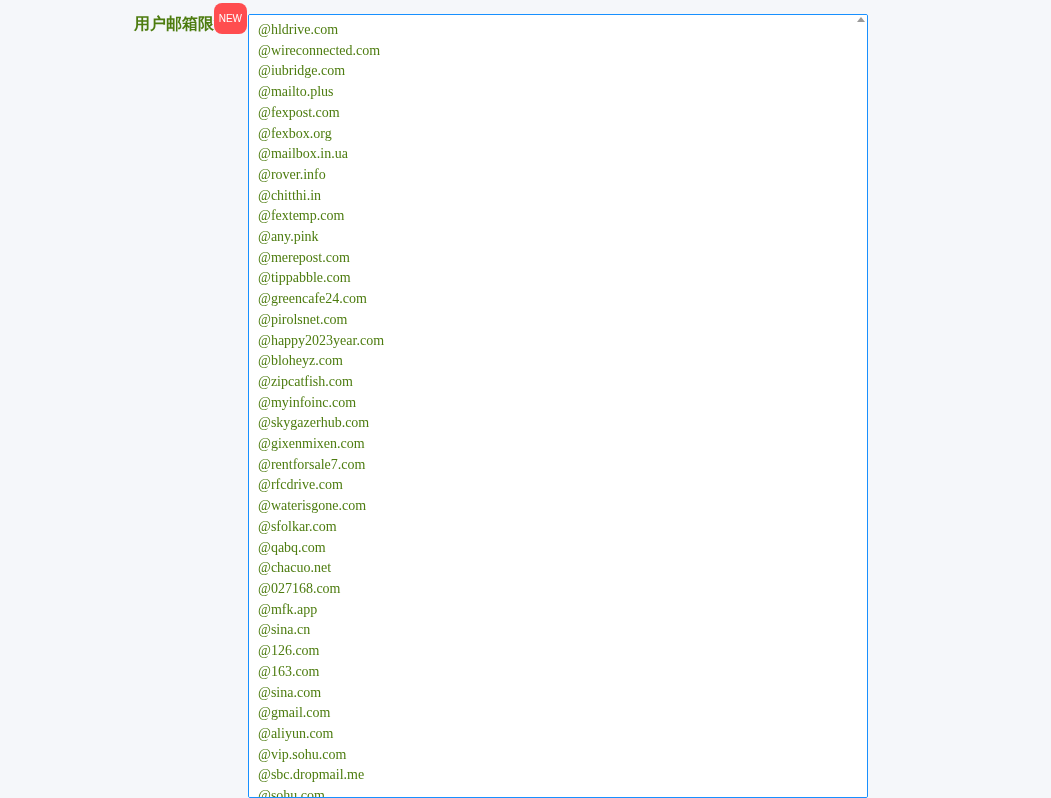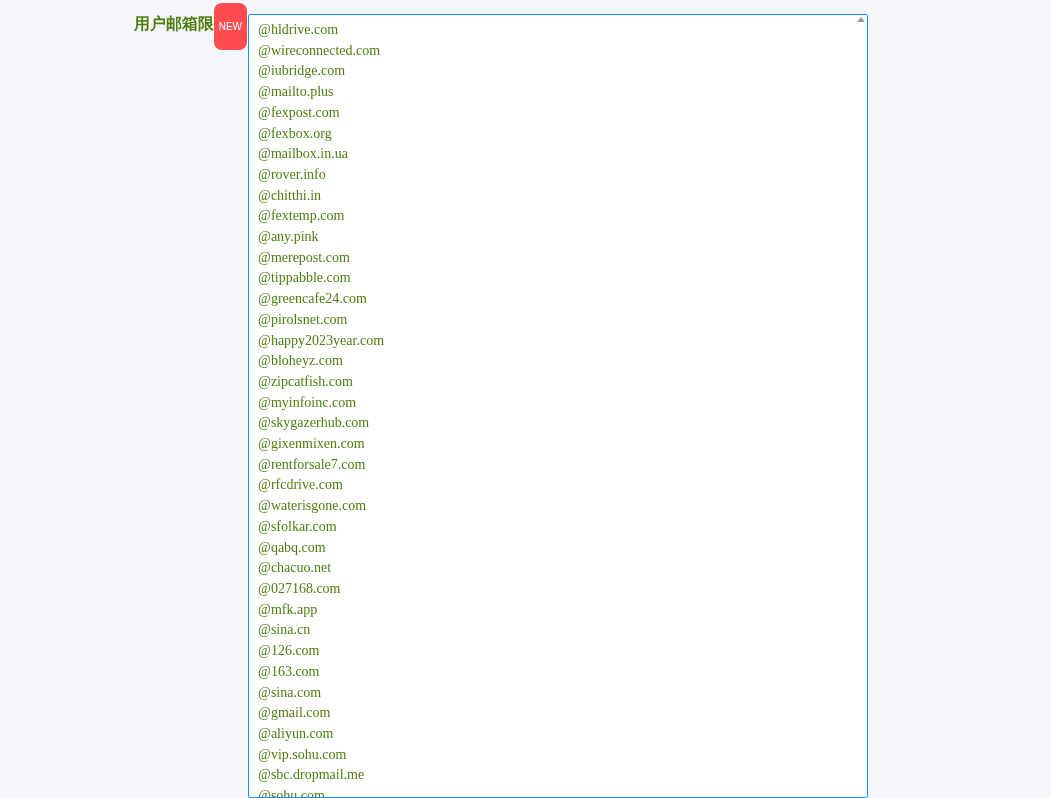--- a/index.html
+++ b/index.html
@@ -34,21 +34,21 @@
       position: relative;
     }
     .badge {
       position: absolute;
       top: -11px;
       right: -17px;
       background: #ff4d4f;
       color: #fff;
       font-size: 10px;
       font-weight: 500;
-      padding: 17px 5px;
+      padding: 9px 5px;
       border-radius: 8px;
       line-height: 13px;
     }
     .label-sub {
       color: #999;
       font-size: 14px;
       line-height: 20px;
       margin-top: 2px;
     }
     .textarea-wrap {

